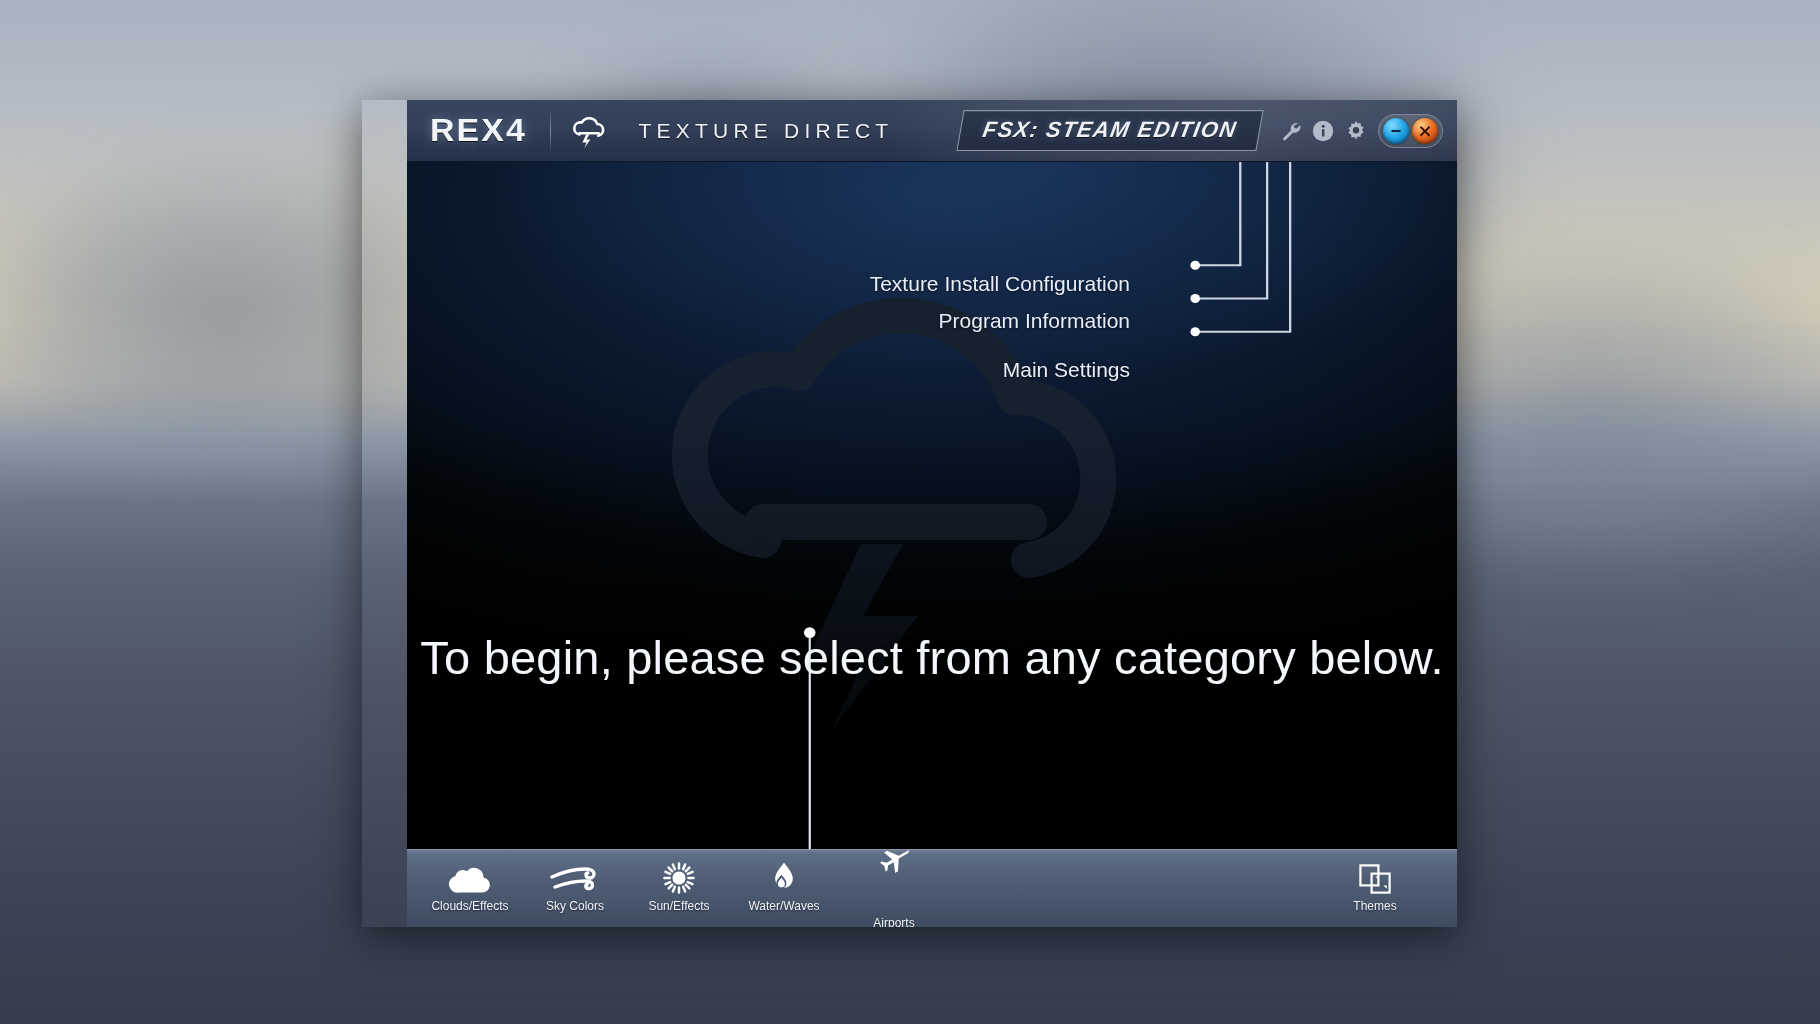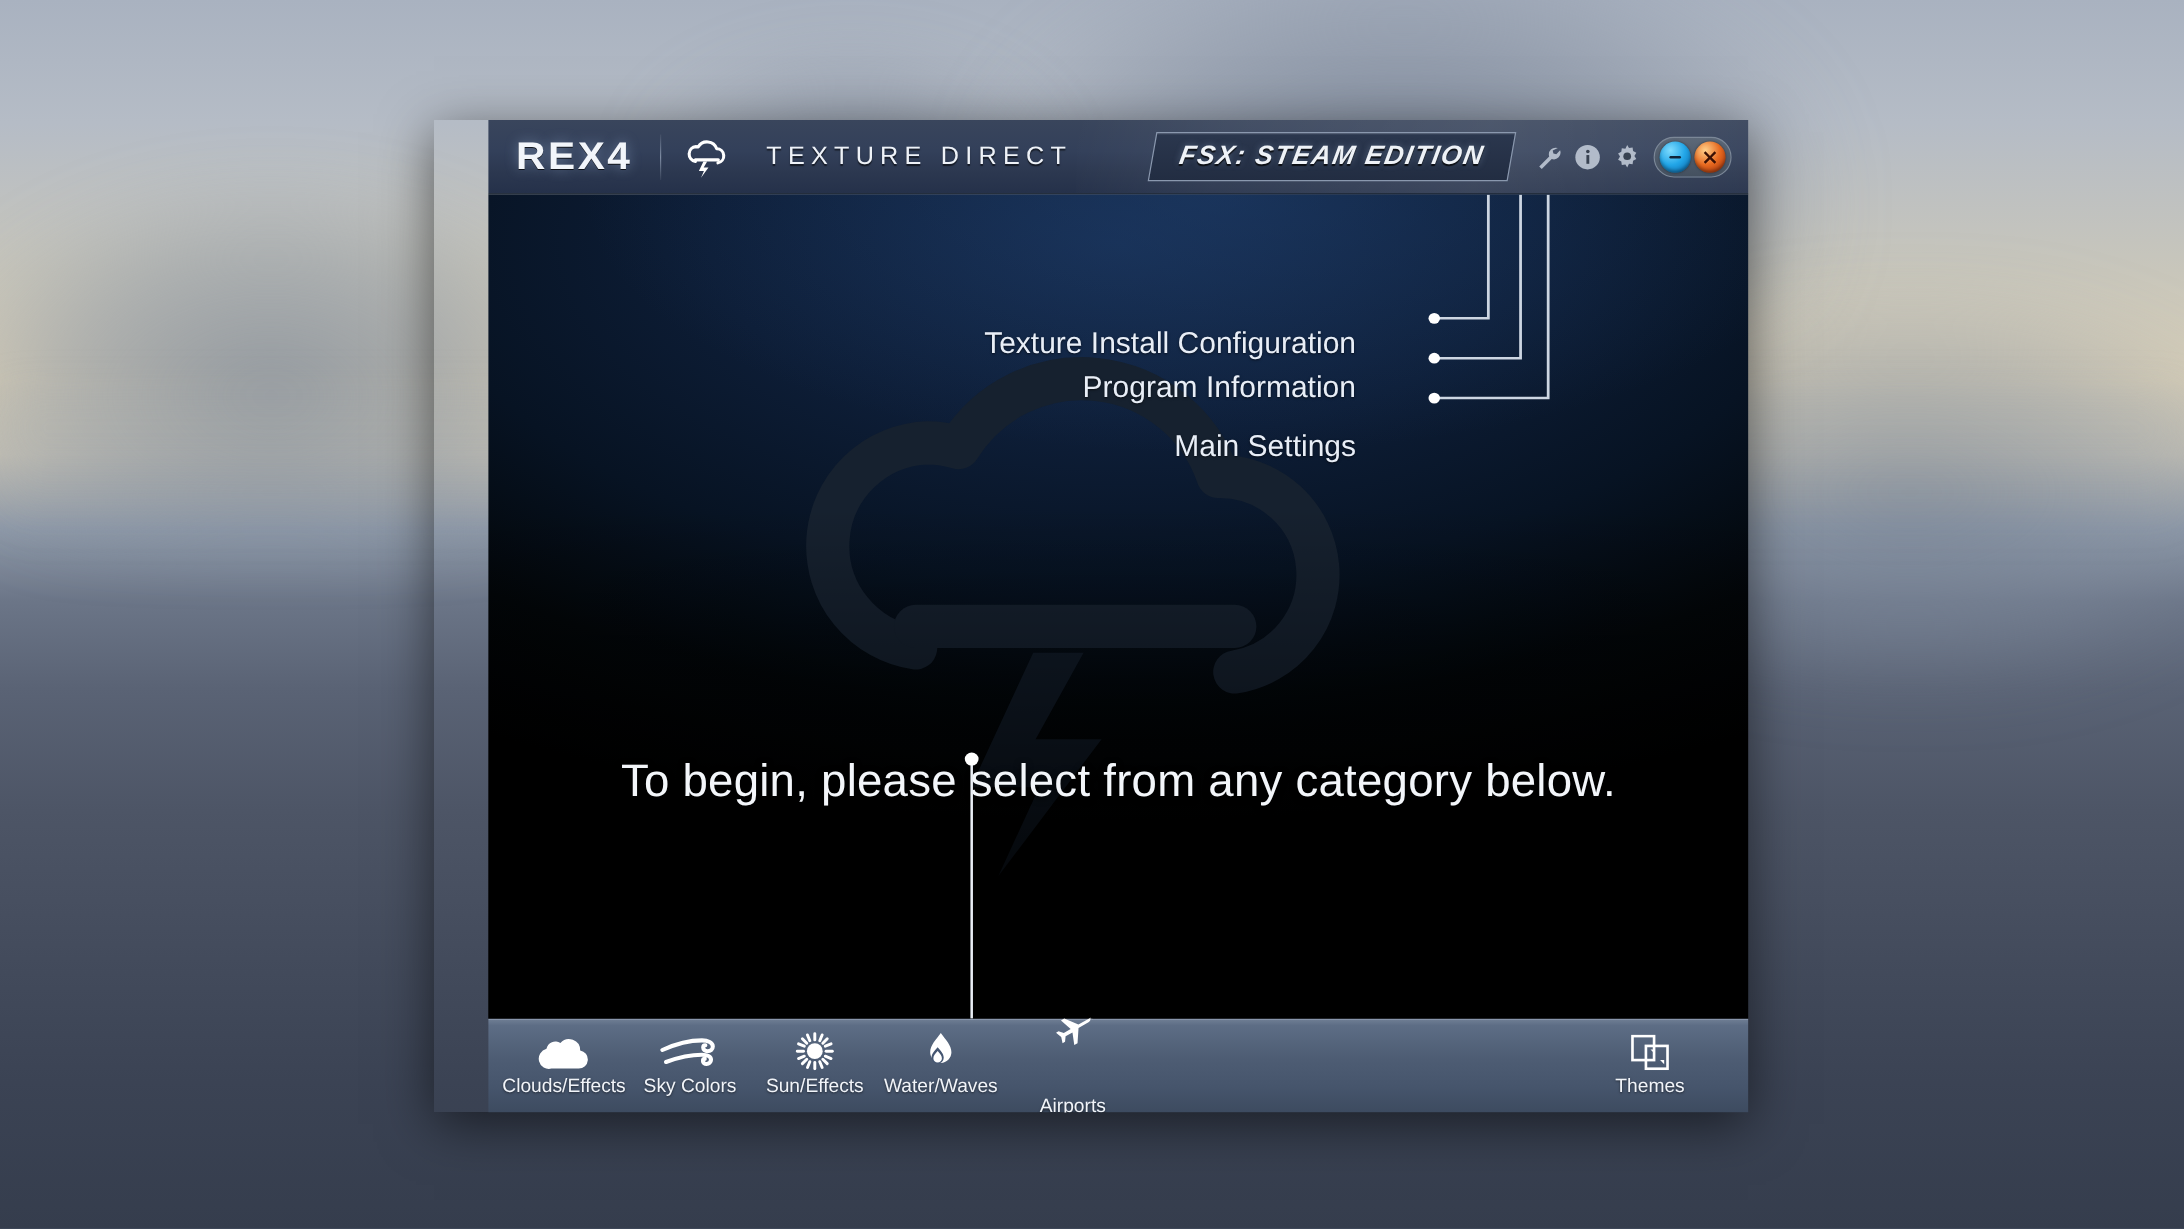--- a/index.html
+++ b/index.html
@@ -155,36 +155,36 @@
     position:absolute; inset:0;
     background:linear-gradient(to bottom, rgba(0,0,0,0) 38%, rgba(0,0,0,.55) 72%, rgba(0,0,0,.9) 100%);
     pointer-events:none;
   }
 
   
   #callouts{ position:absolute; left:0; top:0; width:100%; height:100%; pointer-events:none; }
   .callout-label{
     position:absolute;
     font-family:"Liberation Sans", sans-serif;
-    font-size:25px; color:#e8eef7; font-weight:300;
+    font-size:21px; color:#e8eef7; font-weight:300;
     text-align:right; white-space:nowrap;
     text-shadow:0 1px 2px rgba(0,0,0,.6);
     pointer-events:auto; cursor:default;
   }
   #callout-label-0{ right:327px; top:110px; }
   #callout-label-1{ right:327px; top:147px; }
   #callout-label-2{ right:327px; top:184px;margin-top:12px; }
 
   
   #prompt-text{
     position:absolute; left:0; right:0; top:468px;
     text-align:center;
     font-family:"Liberation Sans", sans-serif;
     font-weight:300;
-    font-size:38px;
+    font-size:47px;
     color:#f3f6fa;
     letter-spacing:.2px;
     text-shadow:0 2px 6px rgba(0,0,0,.8);
   }
   #prompt-pointer{ position:absolute; left:0; top:0; width:100%; height:100%; pointer-events:none; }
 
   
   #bottom-nav{
     position:relative;
     flex:0 0 78px; height:78px;
@@ -193,21 +193,21 @@
     display:flex; align-items:stretch;
     padding:0 6px;
   }
   .nav-item{
     display:flex; flex-direction:column; align-items:center; justify-content:center;
     gap:5px; cursor:pointer; padding:6px 4px 8px;
     min-width:86px;
   }
   .nav-icon{ height:31px; display:flex; align-items:flex-end; justify-content:center; }
   .nav-label{
-    font-size:16px; color:#f1f4f9; font-weight:500;
+    font-size:12px; color:#f1f4f9; font-weight:500;
     text-shadow:0 1px 2px rgba(0,0,0,.55); white-space:nowrap;
   }
   #nav-left{ display:flex; align-items:stretch; }
   #nav-right{ margin-left:auto; display:flex; align-items:stretch;justify-content:center; }
   #nav-item-clouds{ margin-left:4px; width:106px; }
   #nav-item-sky{ width:104px; }
   #nav-item-sun{ width:104px; }
   #nav-item-water{ width:106px; }
   #nav-item-airports{ width:114px;gap:40px; }
   #nav-item-runway{ width:120px; }

